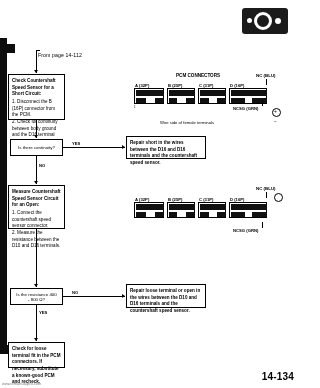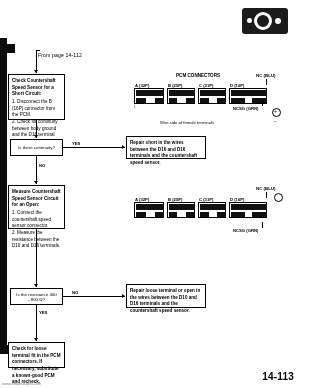--- a/index.html
+++ b/index.html
@@ -230,16 +230,16 @@
       <div class="blk" style="left:1px;top:9px;width:14px;height:5px;"></div>
       <div class="blk" style="left:22px;top:9px;width:15px;height:5px;"></div>
     </div>
   </div>
 
   <div class="ncblu" style="left:233px;top:228px;">NCSG (GRN)</div>
   <div class="vline" style="left:262px;top:222px;height:6px;"></div>
 
   <div class="circle-term" style="left:274px;top:193px;"></div>
 
-  <div class="pagenum">14-113</div>
+  <div class="pagenum">14-134</div>
   <div class="watermark">www.emanualpro.com</div>
 
 </div>
 
 </body></html>

